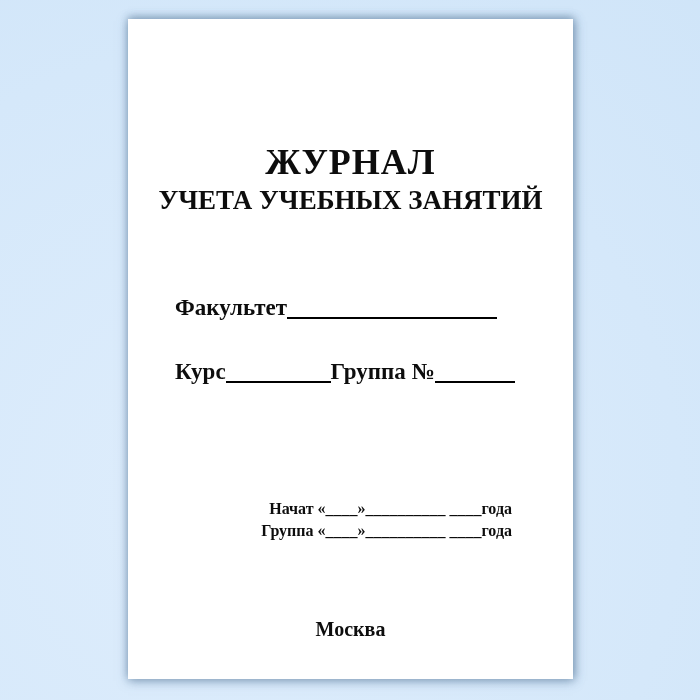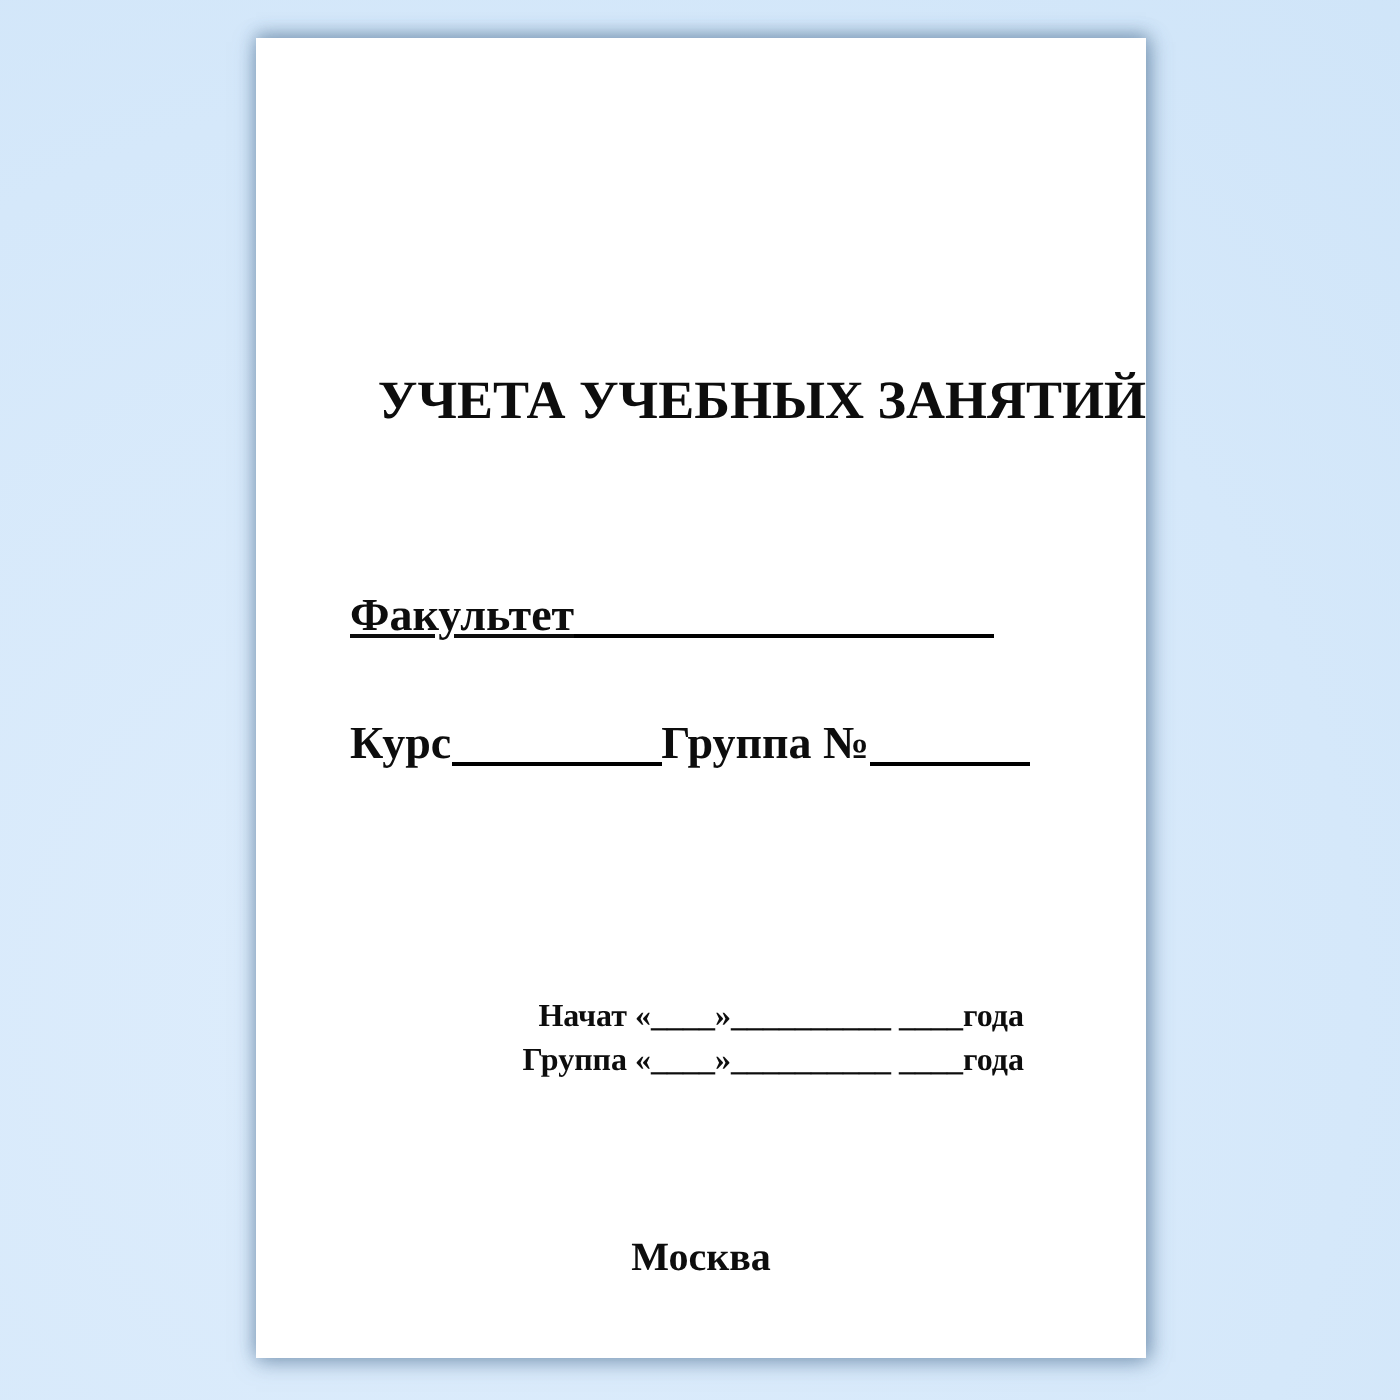--- a/index.html
+++ b/index.html
@@ -36,35 +36,35 @@
     line-height: 40px;
     font-weight: bold;
     letter-spacing: 1px;
     white-space: nowrap;
   }
   .subtitle {
     position: absolute;
     top: 165px;
     left: 0;
     width: 100%;
-    text-align: right;
+    text-align: center;
     font-size: 27px;
     line-height: 32px;
     font-weight: bold;
     white-space: nowrap;
   }
   .form-row {
     position: absolute;
     left: 47px;
     font-size: 23px;
     line-height: 30px;
     font-weight: bold;
     white-space: nowrap;
   }
-  .row-faculty    { top: 274px; text-decoration: underline; }
+  .row-faculty    { top: 274px; }
   .row-course     { top: 325px; margin-top: 13px; }
   .row-department { top: 372px; }
   .fill-line {
     display: inline-block;
     height: 1px;
     border-bottom: 2px solid #000;
     vertical-align: -4px;
   }
   .w-faculty    { width: 210px; }
   .w-course     { width: 105px; }
@@ -89,20 +89,21 @@
     font-size: 20px;
     line-height: 24px;
     font-weight: bold;
   }
 </style>
 </head>
 <body>
 
 <div class="paper">
 
+  <div class="title">ЖУРНАЛ</div>
 
   <div class="subtitle">УЧЕТА УЧЕБНЫХ ЗАНЯТИЙ</div>
 
   <div class="form-row row-faculty">
     <span>Факультет</span><span class="fill-line w-faculty"></span>
   </div>
 
   <div class="form-row row-course">
     <span>Курс</span><span class="fill-line w-course"></span><span>Группа №</span><span class="fill-line w-group"></span>
   </div>

